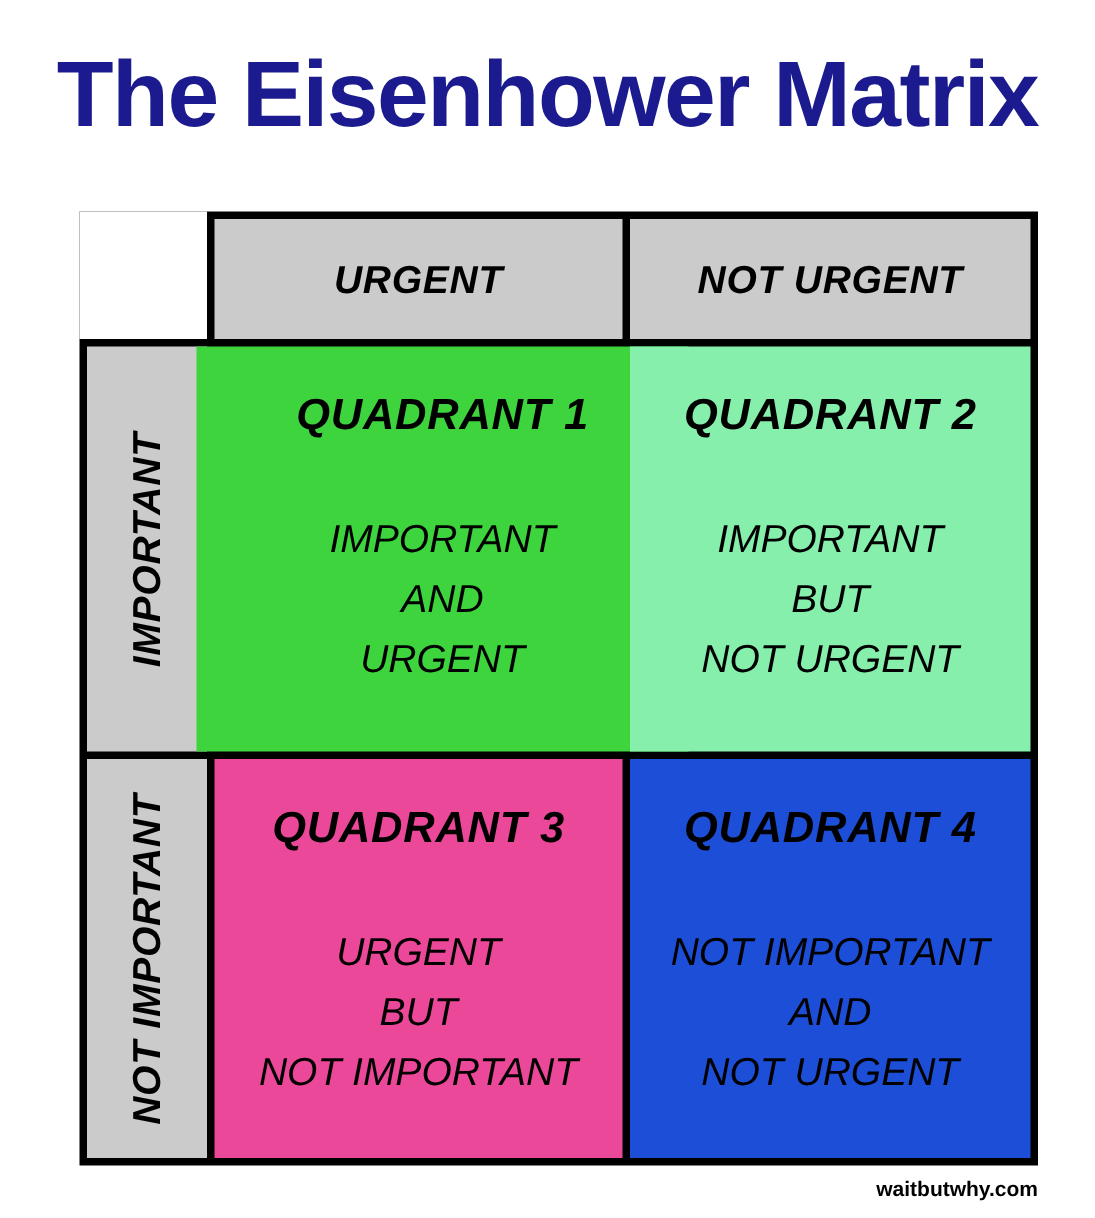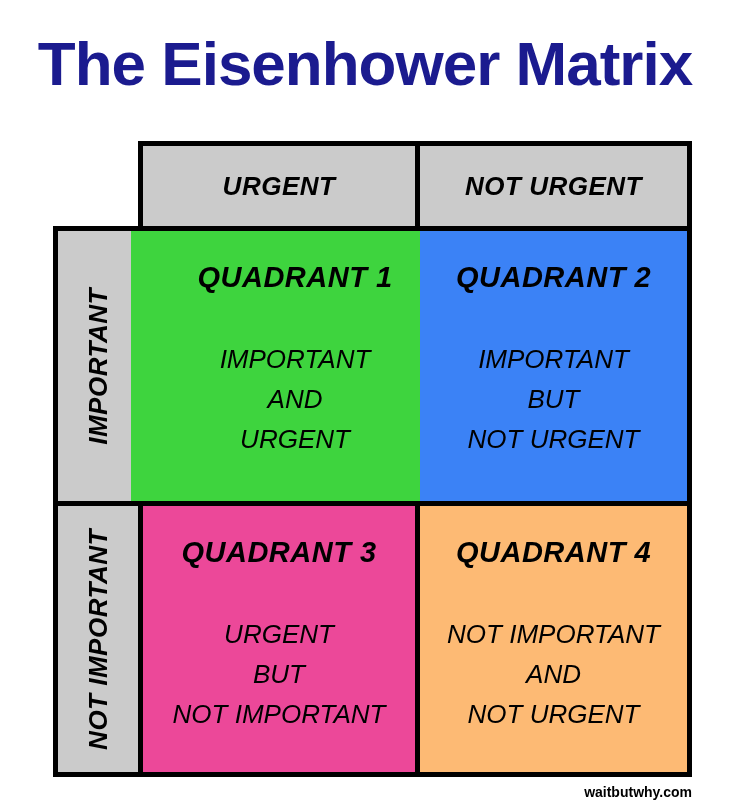--- a/index.html
+++ b/index.html
@@ -118,35 +118,35 @@
     <span class="vtext">NOT IMPORTANT</span>
   </div>
 
   <div class="cell quadrant q1" style="background: rgb(62, 212, 62);">
     <div class="quadrant-heading">QUADRANT 1</div>
     <div class="quadrant-desc">IMPORTANT
 AND
 URGENT</div>
   </div>
 
-  <div class="cell quadrant q2" style="background: #3b82f6;">
+  <div class="cell quadrant q2" style="background: #86efac;">
     <div class="quadrant-heading">QUADRANT 2</div>
     <div class="quadrant-desc">IMPORTANT
 BUT
 NOT URGENT</div>
   </div>
 
   <div class="cell quadrant q3" style="background: #ec4899;">
     <div class="quadrant-heading">QUADRANT 3</div>
     <div class="quadrant-desc">URGENT
 BUT
 NOT IMPORTANT</div>
   </div>
 
-  <div class="cell quadrant q4" style="background: #fdba74; text-align: center;">
+  <div class="cell quadrant q4" style="background: #1d4ed8; text-align: center;">
     <div class="quadrant-heading">QUADRANT 4</div>
     <div class="quadrant-desc">NOT IMPORTANT
 AND
 NOT URGENT</div>
   </div>
 
 </div>
 
 <div class="credit">waitbutwhy.com</div>
 

